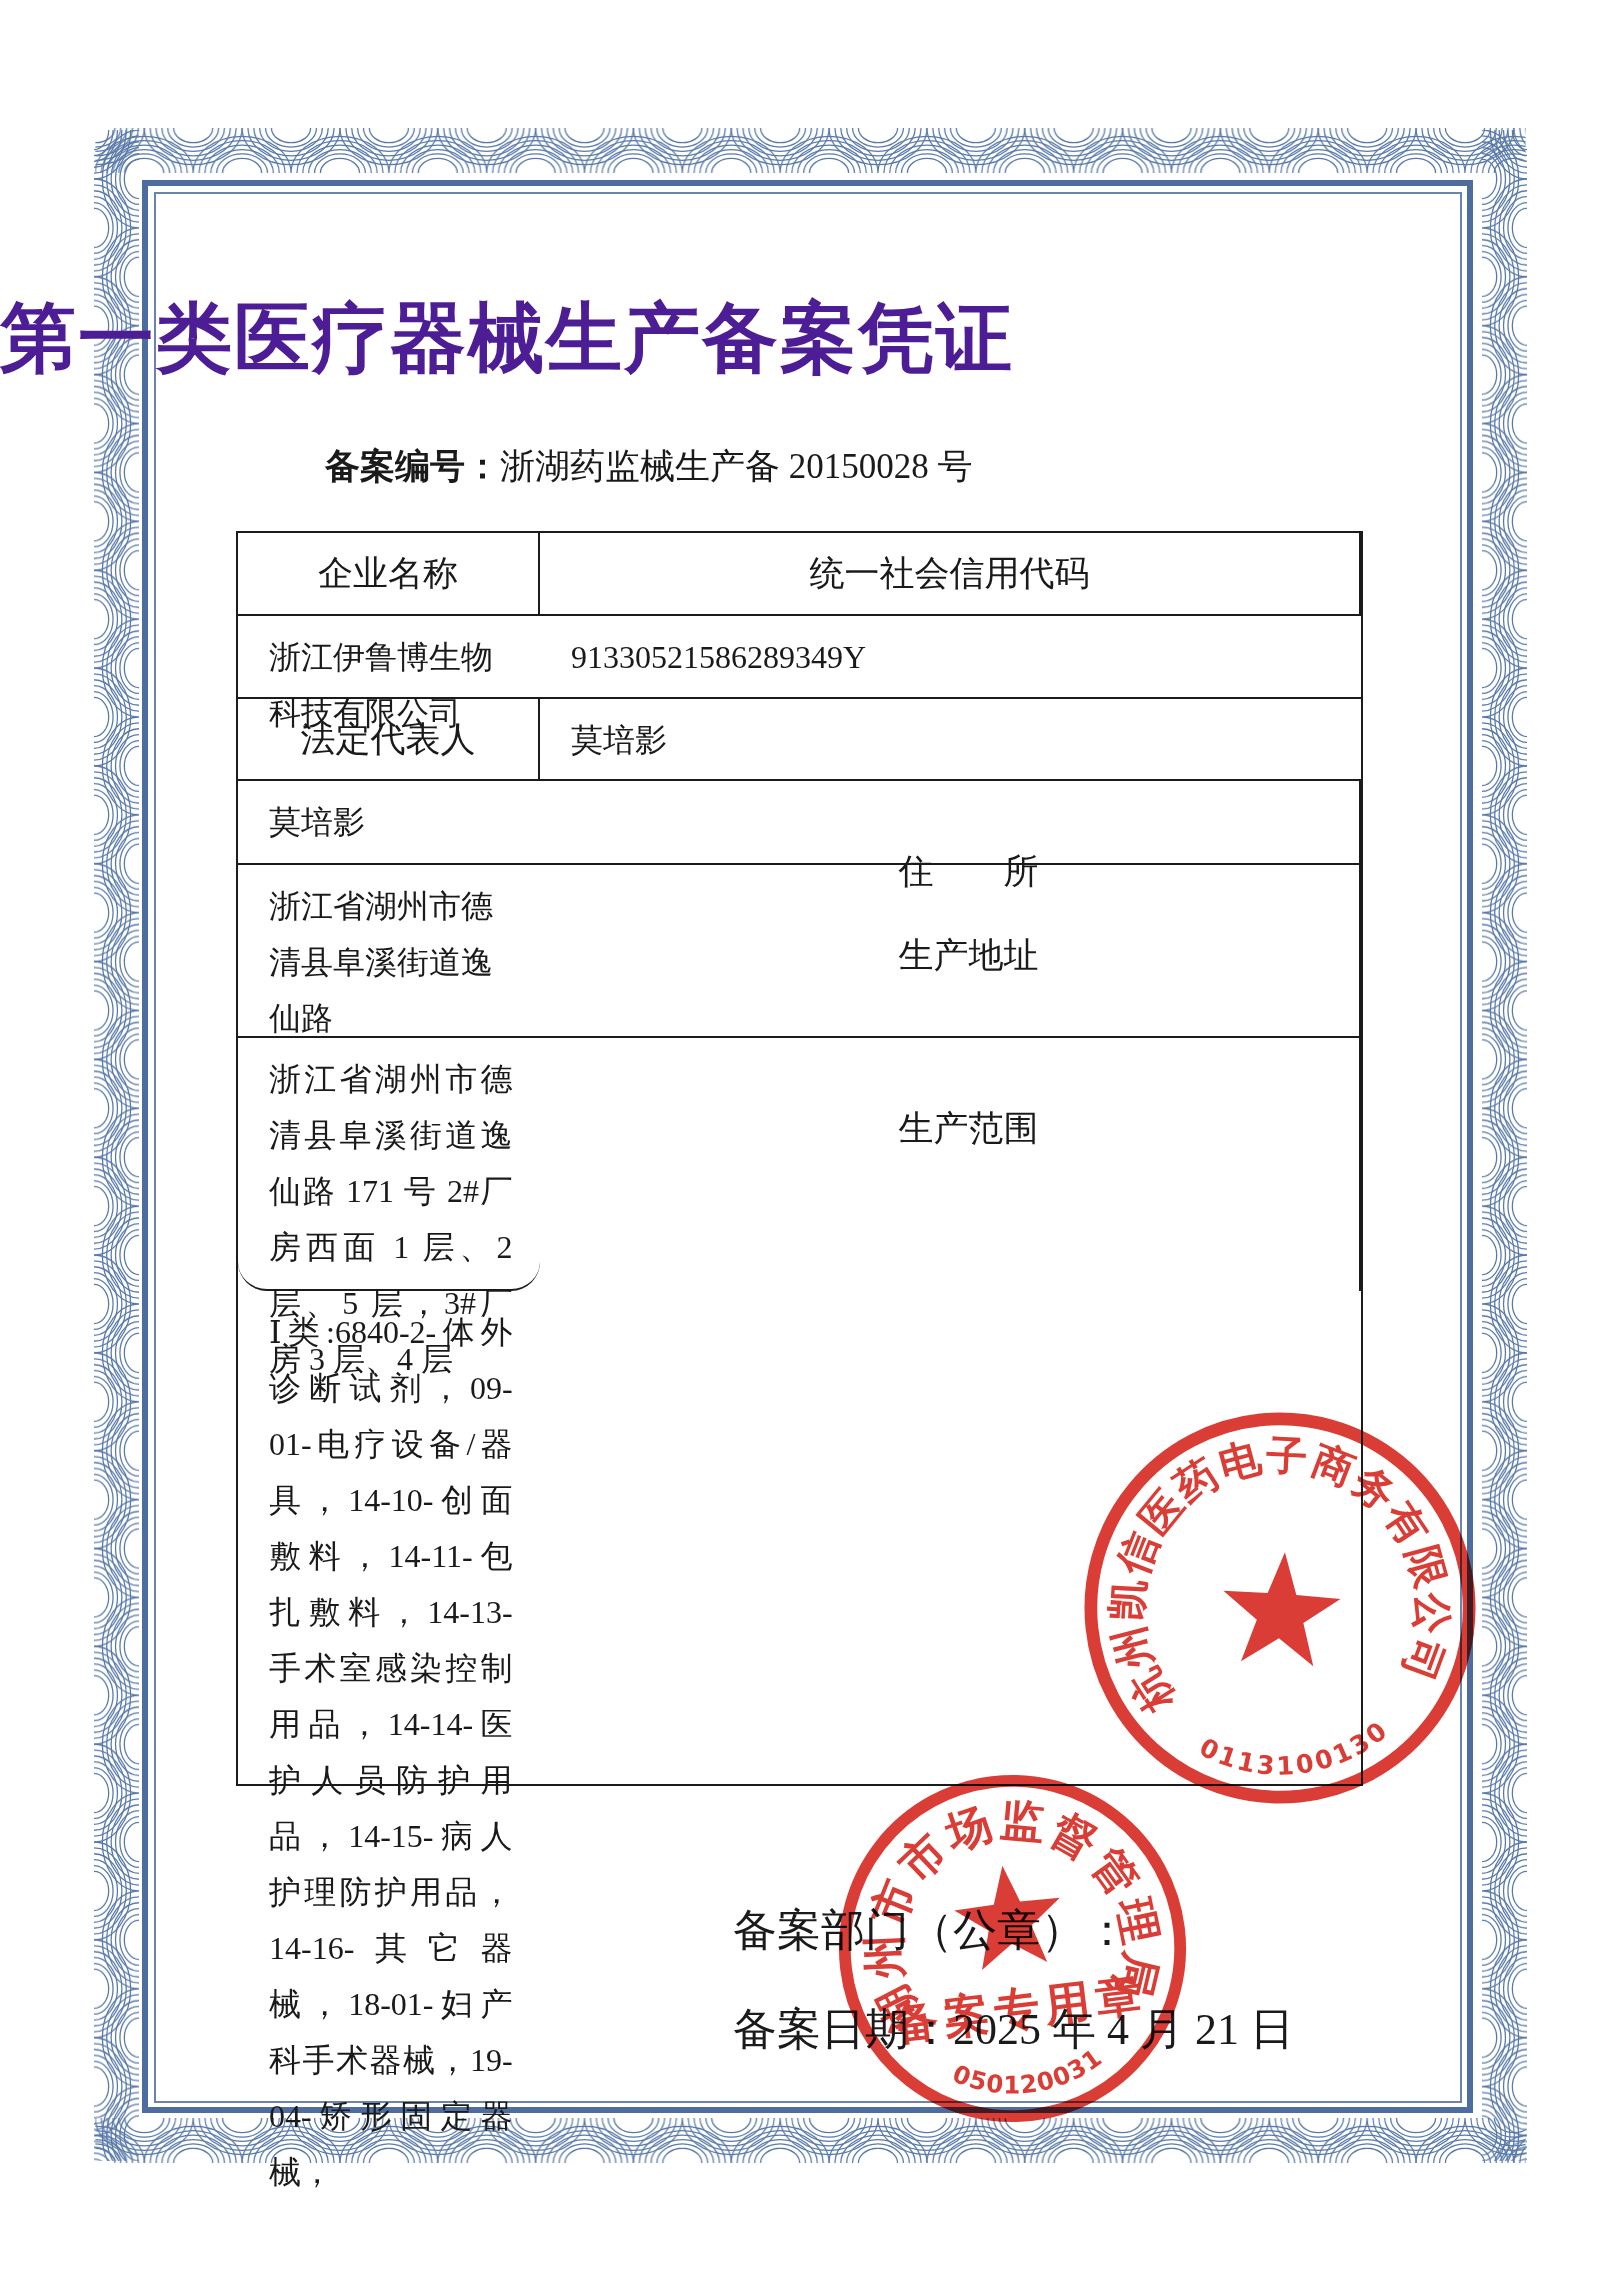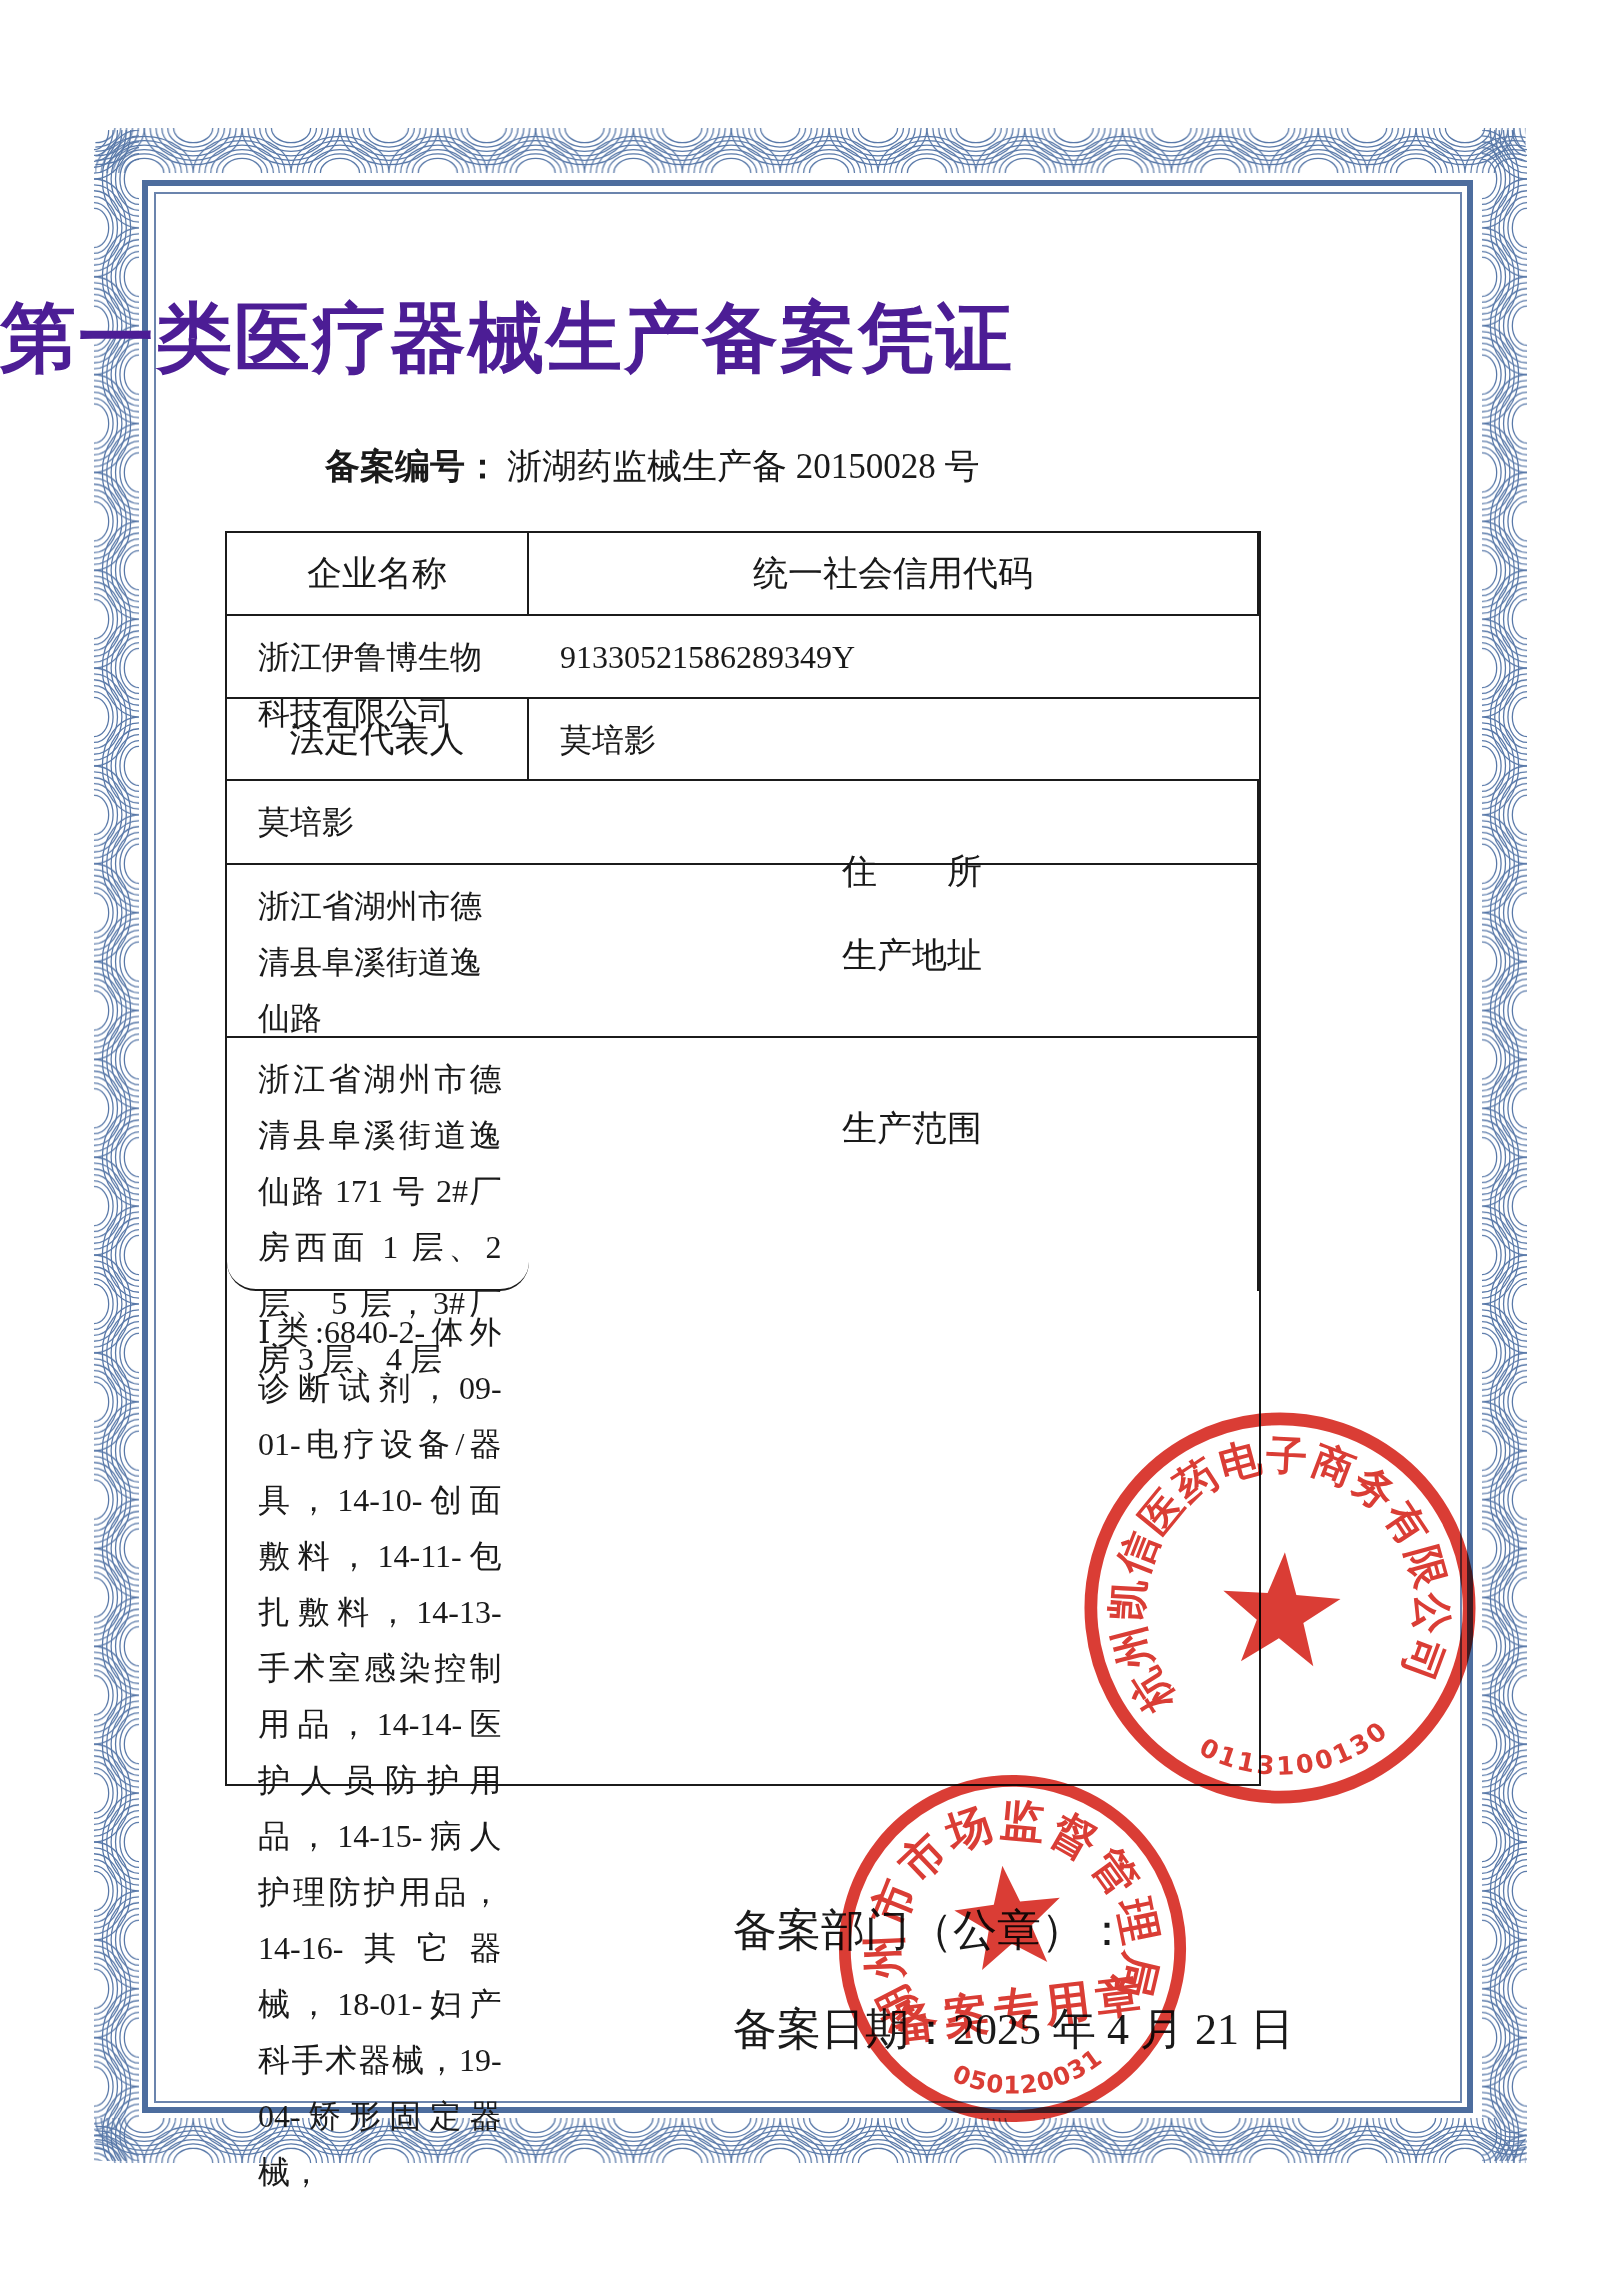--- a/index.html
+++ b/index.html
@@ -16,24 +16,24 @@
   .frame-thick { position:absolute; left:142px; top:180px; width:1331px; height:1933px;
                  box-sizing:border-box; border:6.9px solid #4d6d9e; }
   .frame-thin  { position:absolute; left:154px; top:192px; width:1308px; height:1911px;
                  box-sizing:border-box; border:2.9px solid #6b84ad; }
 
   
   .cert-title { position:absolute; left:0; top:288px; width:100%; text-align:left;
                 font-size:76px; font-weight:bold; letter-spacing:2px; color:#4c1d95; }
   .filing-line { position:absolute; left:325px; top:443px; font-size:35px; }
   .filing-line .lbl { font-weight:bold; }
-  .filing-line .val { margin-left:7px; }
+  .filing-line .val { margin-left:0; }
 
   
-  .info-table { position:absolute; left:225px; top:531px; width:1036px; height:1255px;
+  .info-table { position:absolute; left:236px; top:531px; width:1127px; height:1255px;
                 box-sizing:border-box; border:2.9px solid #1b1b1b;
                 display:grid; grid-template-columns:302px 1fr;
                 grid-template-rows:83px 83px 82px 84px 173px 253px auto; }
   .cell { box-sizing:border-box; border-bottom:2.9px solid #1b1b1b; }
   .cell.last { border-bottom:none; }
   .lc { border-right:2px solid #1b1b1b; display:flex; align-items:center;
         justify-content:center; font-size:35px; text-align:center; }
   .lc.toplbl { align-items:flex-start; padding-top:67px;padding-left:38px; }
   .vc { padding:12.7px 27.4px 0 31px; font-size:32px; line-height:56px; }
   .vc.just { text-align:justify;border-radius:29px; }

